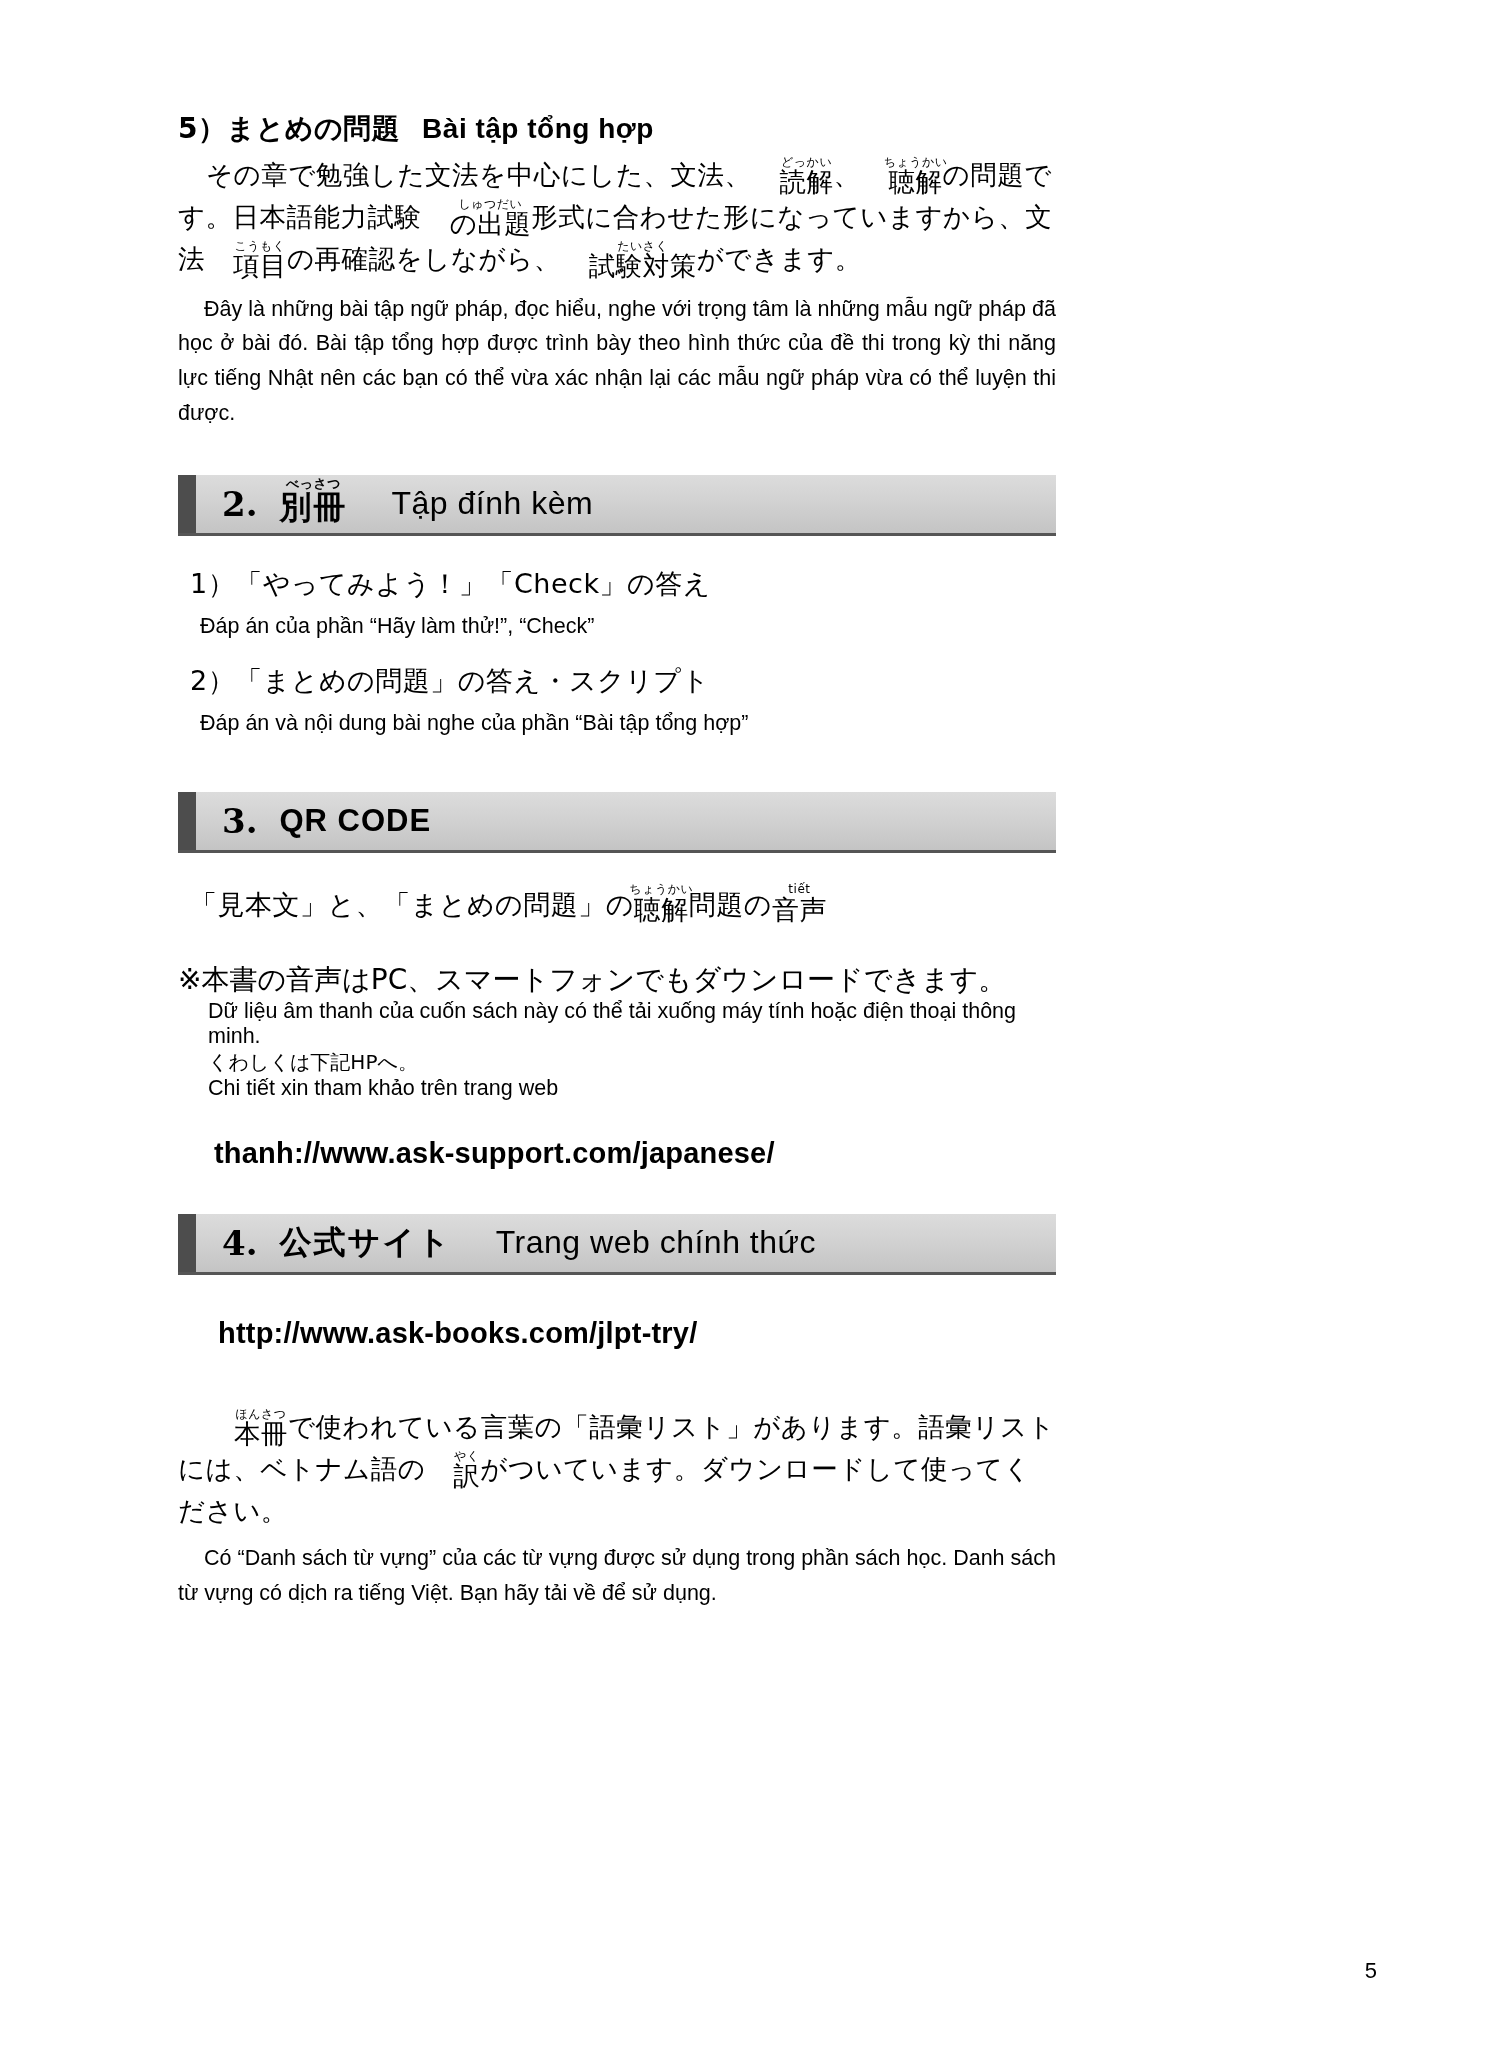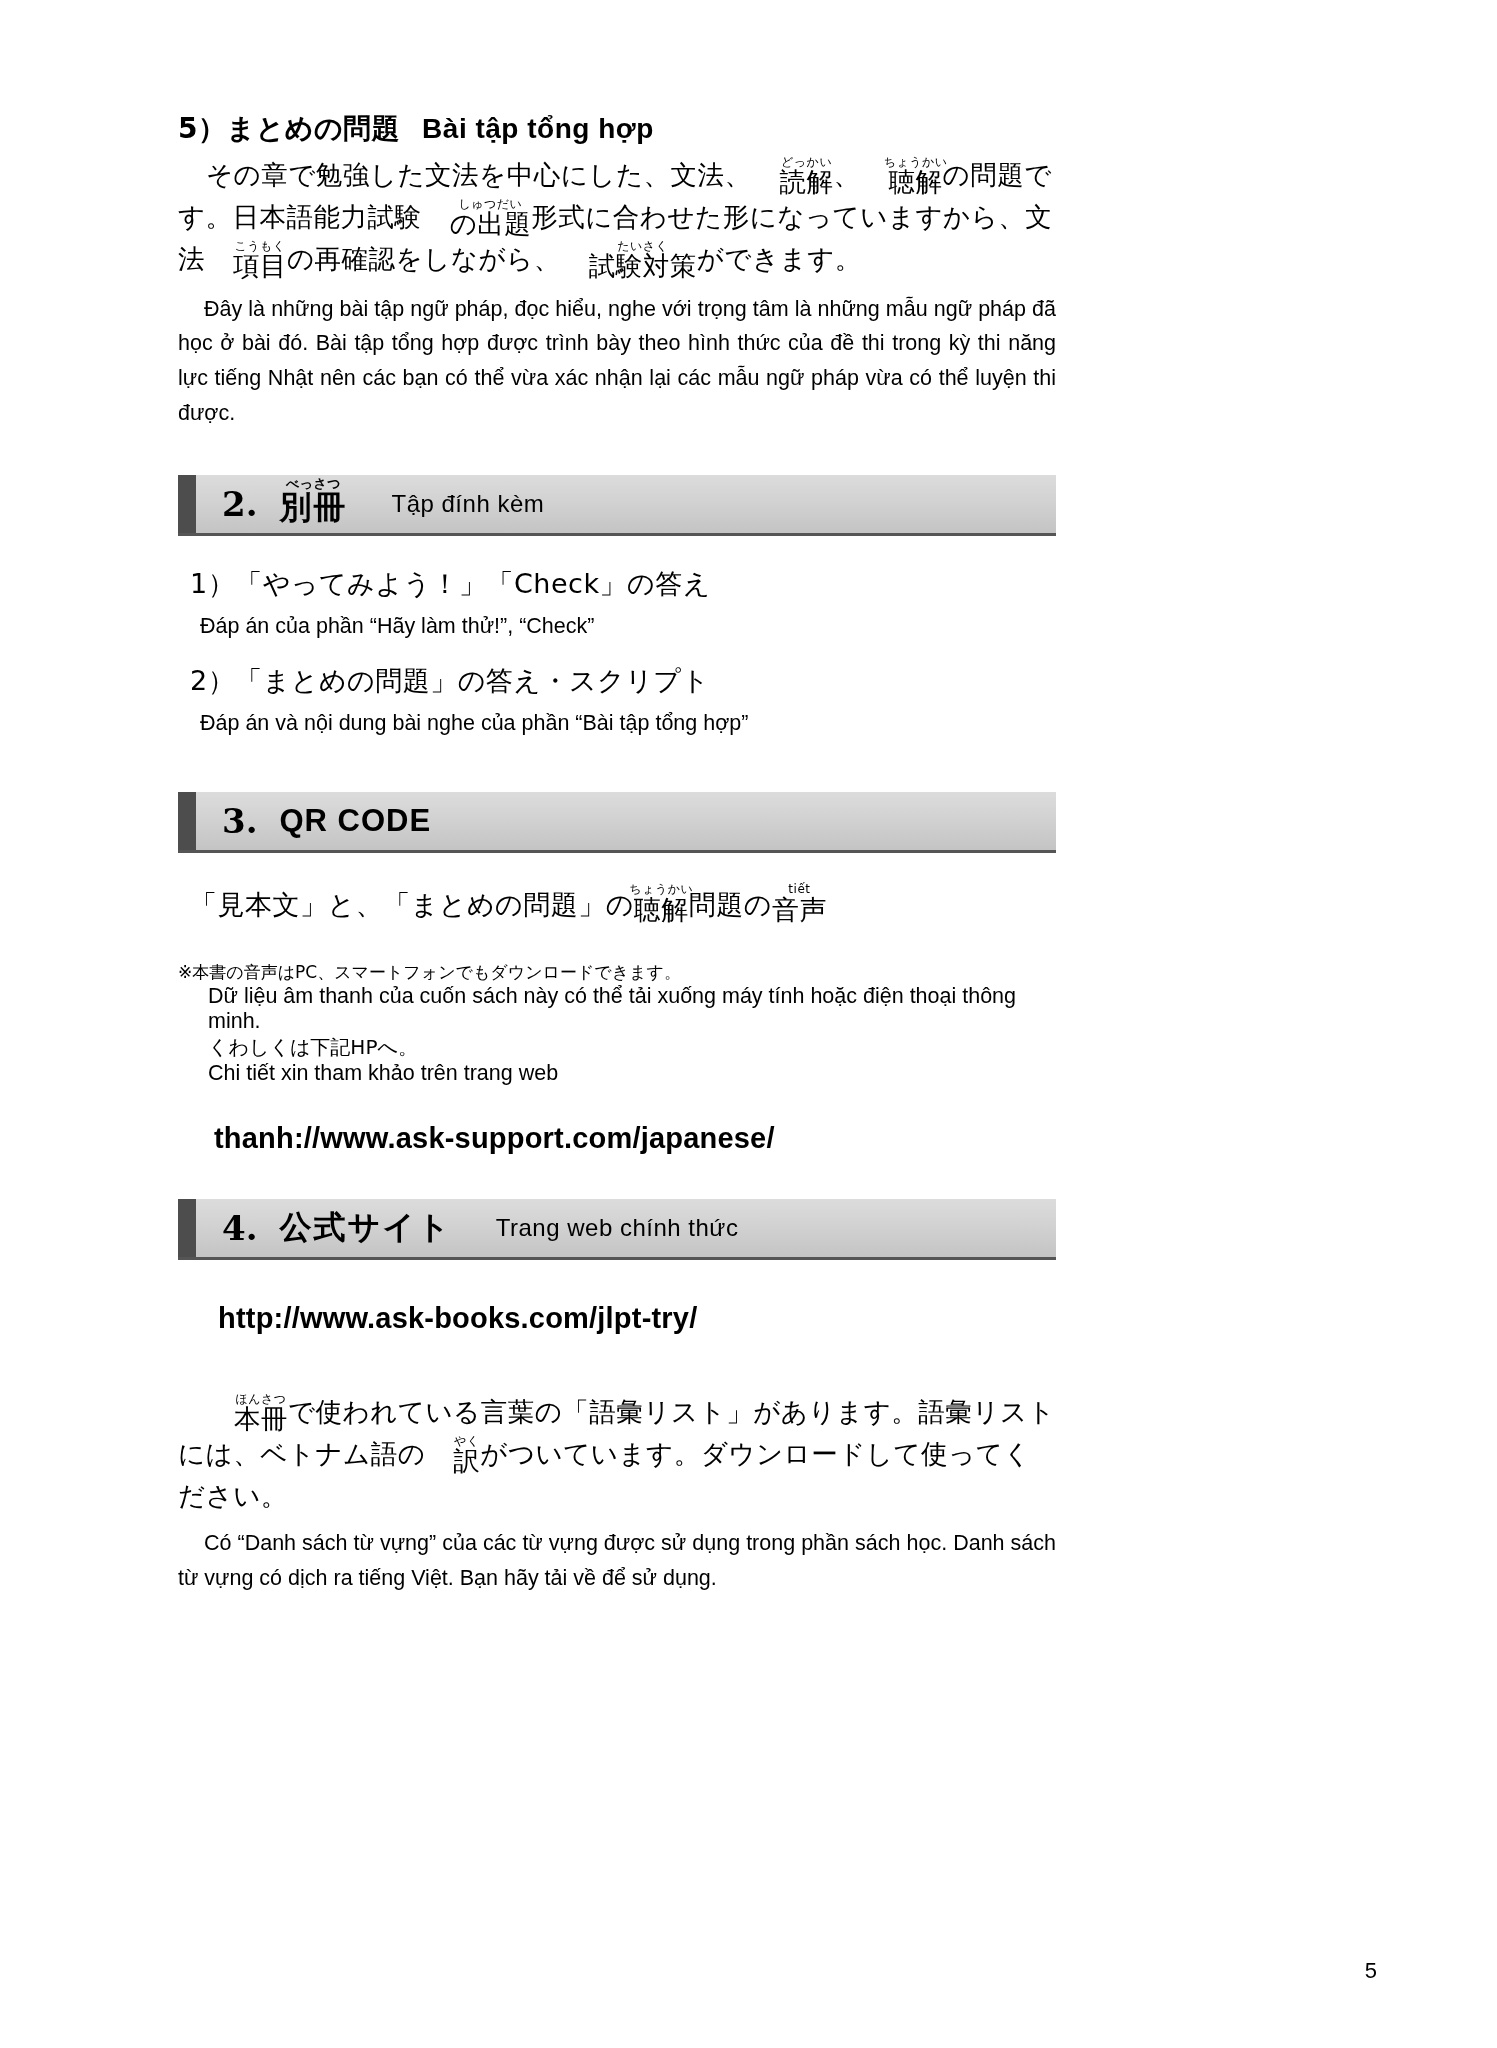--- a/index.html
+++ b/index.html
@@ -110,21 +110,21 @@
   }
   .band .jp-title {
     font-family: "DejaVu Sans", sans-serif;
     font-weight: bold;
     font-size: 32px;
     letter-spacing: 2px;
     flex: 0 0 auto;
   }
   .band .vn-title {
     font-family: "Liberation Sans", sans-serif;
-    font-size: 24px;
+    font-size: 32px;
     margin-left: 44px;
     letter-spacing: 0.5px;
     flex: 0 0 auto;
   }
   .band .vn-title.solo { margin-left: 0; }
   .band .jp-title .ruby > .rt { font-size: 13px; }
 
   
   .item-jp {
     font-family: "DejaVu Sans", sans-serif;
@@ -133,21 +133,21 @@
     letter-spacing: 0.5px;
   }
   .item-vn {
     font-family: "Liberation Sans", sans-serif;
     font-size: 21.5px;
     margin: 2px 0 0 22px;
   }
 
   .note-jp {
     font-family: "DejaVu Sans", sans-serif;
-    font-size: 17px;
+    font-size: 28px;
     margin: 0;
   }
   .note-vn {
     font-family: "Liberation Sans", sans-serif;
     font-size: 21.5px;
     margin: 0 0 0 30px;
   }
   .note-jp-ind {
     font-family: "DejaVu Sans", sans-serif;
     font-size: 20px;

